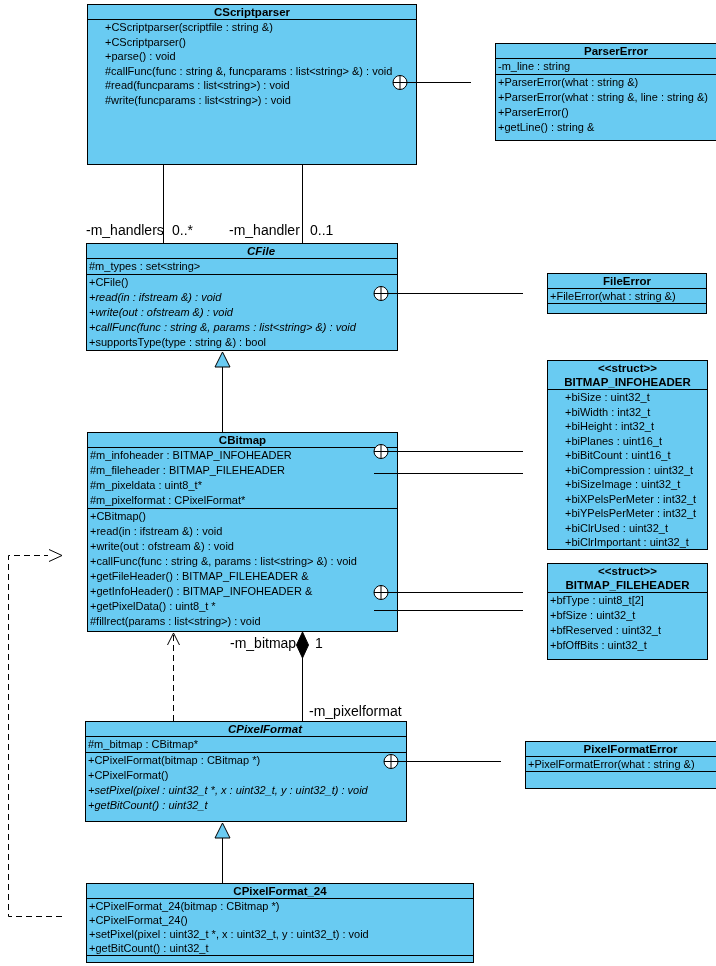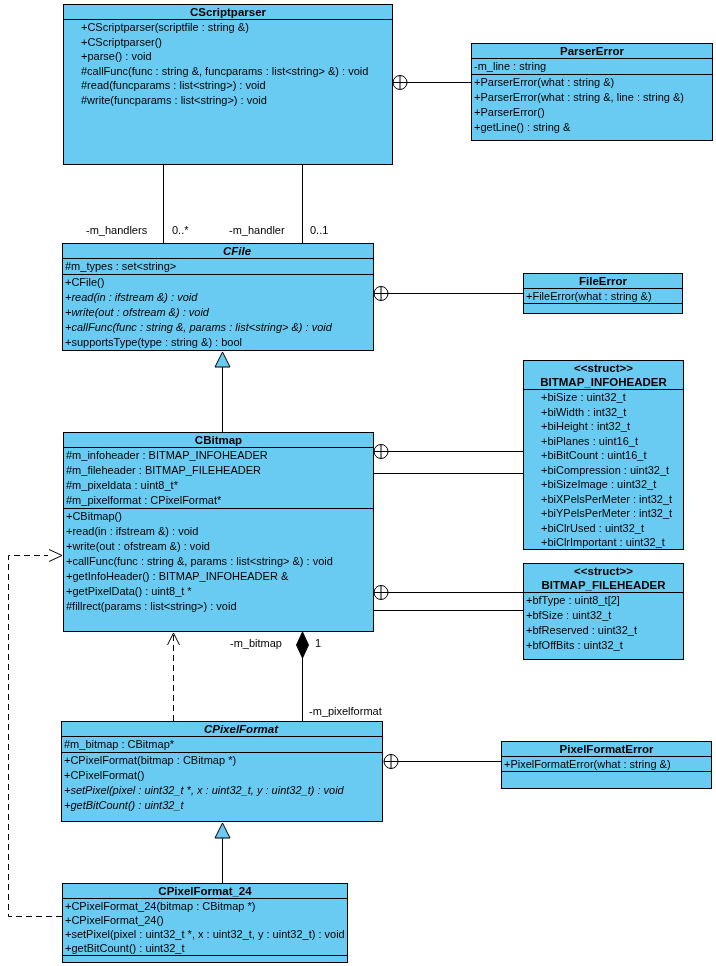--- a/index.html
+++ b/index.html
@@ -1,28 +1,28 @@
 <!DOCTYPE html>
 <html><head>
 <meta charset="utf-8">
 <style>
   html,body{margin:0;padding:0;background:#fff;}
   #canvas{position:relative;width:716px;height:966px;background:#fff;overflow:hidden;
           font-family:"Liberation Sans", sans-serif;color:#000;}
   .uml{position:absolute;box-sizing:border-box;border:1px solid #000;background:#69CBF2;
-       display:flex;flex-direction:column;}
+       display:flex;flex-direction:column;margin-left:24px;}
   .ttl{height:14px;line-height:14px;text-align:center;font-weight:bold;font-size:11.5px;white-space:nowrap;}
   .abst{font-style:italic;padding-left:38px;}
   .sec{border-top:1px solid #000;flex:0 0 auto;}
   .sec.grow{flex:1 1 auto;}
   .row{height:15px;line-height:15px;font-size:11px;padding:0 2px;white-space:nowrap;}
   .r145 .row{height:14.5px;line-height:14.5px;padding-left:17px;}
   .r14 .row{height:14px;line-height:14px;}
   .it{font-style:italic;}
-  .lbl{position:absolute;font-size:11px;line-height:13px;white-space:nowrap;}
+  .lbl{position:absolute;font-size:14px;line-height:13px;white-space:nowrap;}
   svg.wires{position:absolute;left:0;top:0;z-index:5;pointer-events:none;}
   svg.wires line, svg.wires polyline, svg.wires path{stroke:#000;stroke-width:1;}
 </style>
 </head>
 <body>
 
 <div id="canvas">
 
   <div class="uml" style="left:63px;top:4px;width:330px;height:161px">
     <div class="ttl">CScriptparser</div>
@@ -77,20 +77,21 @@
       <div class="row">#m_infoheader : BITMAP_INFOHEADER</div>
       <div class="row">#m_fileheader : BITMAP_FILEHEADER</div>
       <div class="row">#m_pixeldata : uint8_t*</div>
       <div class="row">#m_pixelformat : CPixelFormat*</div>
     </div>
     <div class="sec grow">
       <div class="row">+CBitmap()</div>
       <div class="row">+read(in : ifstream &amp;) : void</div>
       <div class="row">+write(out : ofstream &amp;) : void</div>
       <div class="row">+callFunc(func : string &amp;, params : list&lt;string&gt; &amp;) : void</div>
+      <div class="row">+getFileHeader() : BITMAP_FILEHEADER &amp;</div>
       <div class="row">+getInfoHeader() : BITMAP_INFOHEADER &amp;</div>
       <div class="row">+getPixelData() : uint8_t *</div>
       <div class="row">#fillrect(params : list&lt;string&gt;) : void</div>
     </div>
   </div>
 
   <div class="uml" style="left:523px;top:360px;width:161px;height:190px">
     <div class="ttl">&lt;&lt;struct&gt;&gt;</div>
     <div class="ttl">BITMAP_INFOHEADER</div>
     <div class="sec grow r145">
@@ -133,21 +134,21 @@
   </div>
 
   <div class="uml" style="left:501px;top:741px;width:211px;height:48px">
     <div class="ttl">PixelFormatError</div>
     <div class="sec r14">
       <div class="row">+PixelFormatError(what : string &amp;)</div>
     </div>
     <div class="sec grow"></div>
   </div>
 
-  <div class="uml" style="left:62px;top:883px;width:286px;height:80px">
+  <div class="uml" style="left:62px;top:883px;width:388px;height:80px">
     <div class="ttl">CPixelFormat_24</div>
     <div class="sec r14">
       <div class="row">+CPixelFormat_24(bitmap : CBitmap *)</div>
       <div class="row">+CPixelFormat_24()</div>
       <div class="row">+setPixel(pixel : uint32_t *, x : uint32_t, y : uint32_t) : void</div>
       <div class="row">+getBitCount() : uint32_t</div>
     </div>
     <div class="sec grow"></div>
   </div>
 

